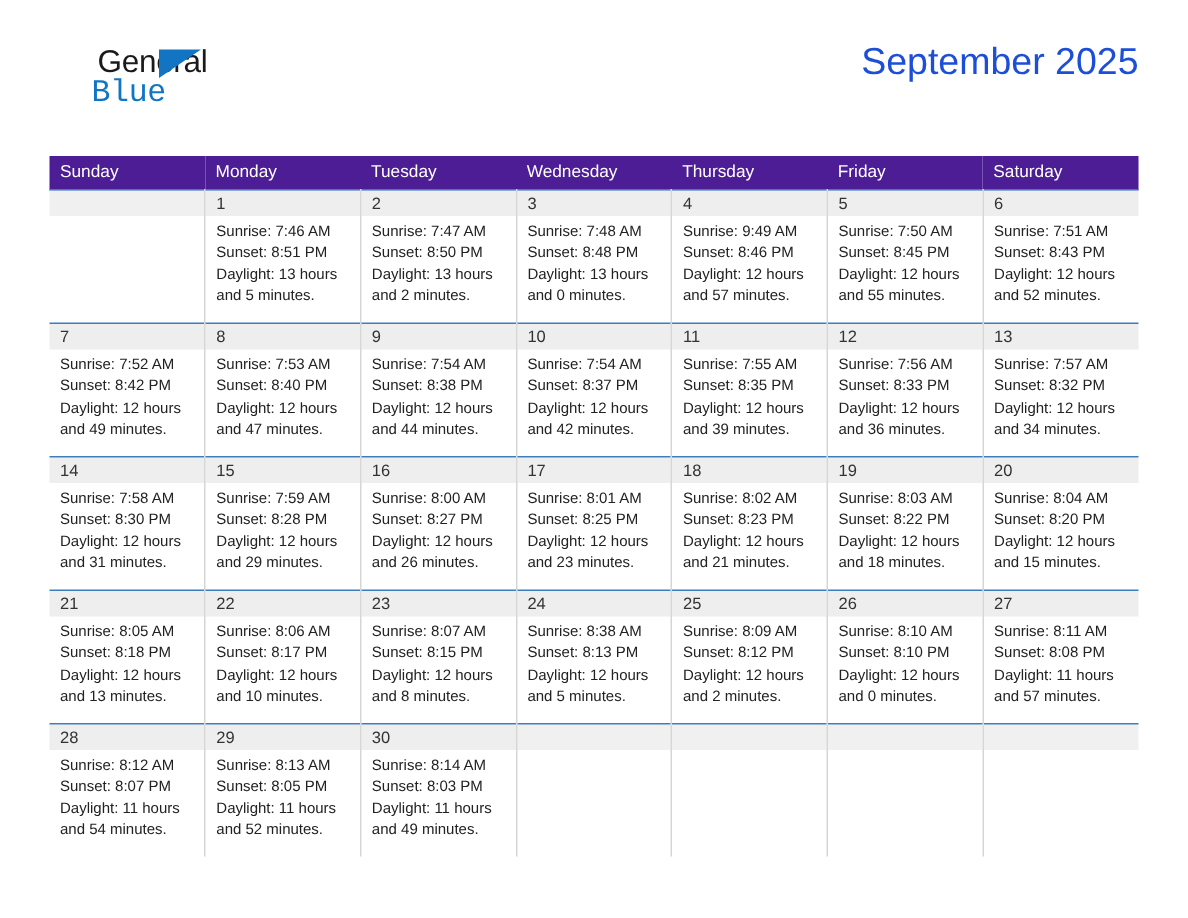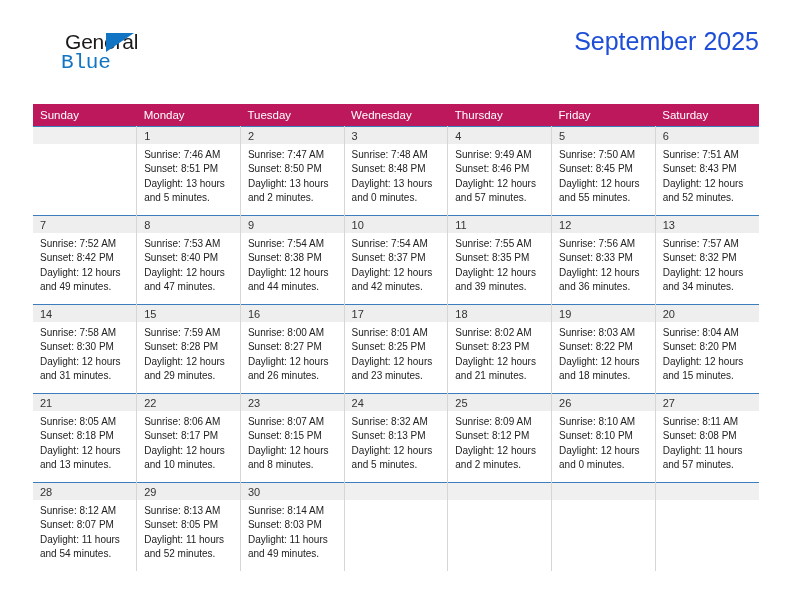--- a/index.html
+++ b/index.html
@@ -90,21 +90,21 @@
     position: absolute;
     left: 33px;
     top: 104px;
     width: 726px;
     border-collapse: collapse;
     table-layout: fixed;
   }
   .calendar col { width: 103.71px; }
 
   .calendar thead th {
-    background: #be185d;
+    background: #4c1d95;
     color: #ffffff;
     font-size: 11.5px;
     font-weight: normal;
     text-align: left;
     padding: 4px 0 5px 7px;
     border: none;
     height: 13px;
   }
 
   .day-cell {
@@ -390,21 +390,21 @@
             <div class="cell-body">
               <div>Sunrise: 8:07 AM</div>
               <div>Sunset: 8:15 PM</div>
               <div>Daylight: 12 hours</div>
               <div>and 8 minutes.</div>
             </div>
           </td>
           <td class="day-cell">
             <div class="date-strip">24</div>
             <div class="cell-body">
-              <div>Sunrise: 8:32 AM</div>
+              <div>Sunrise: 8:38 AM</div>
               <div>Sunset: 8:13 PM</div>
               <div>Daylight: 12 hours</div>
               <div>and 5 minutes.</div>
             </div>
           </td>
           <td class="day-cell">
             <div class="date-strip">25</div>
             <div class="cell-body">
               <div>Sunrise: 8:09 AM</div>
               <div>Sunset: 8:12 PM</div>

